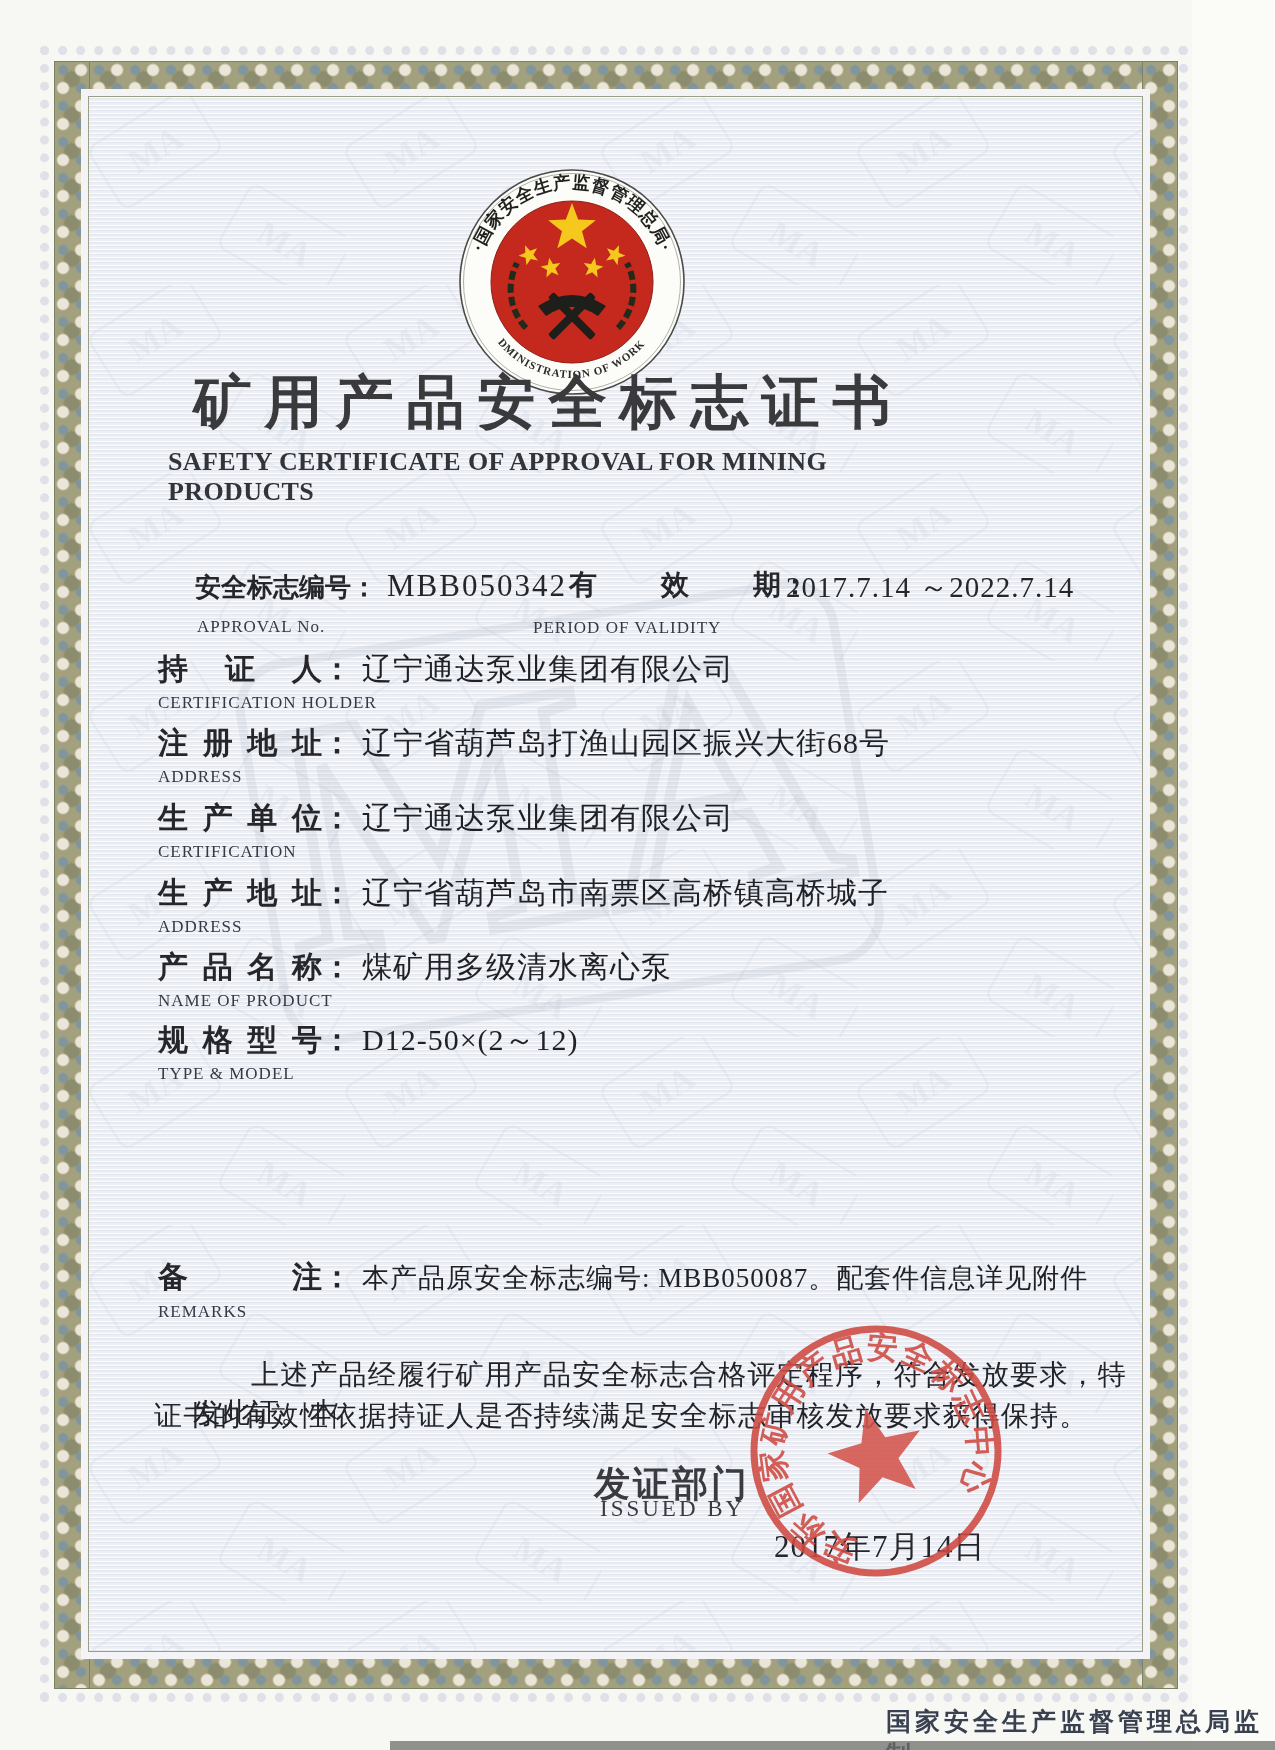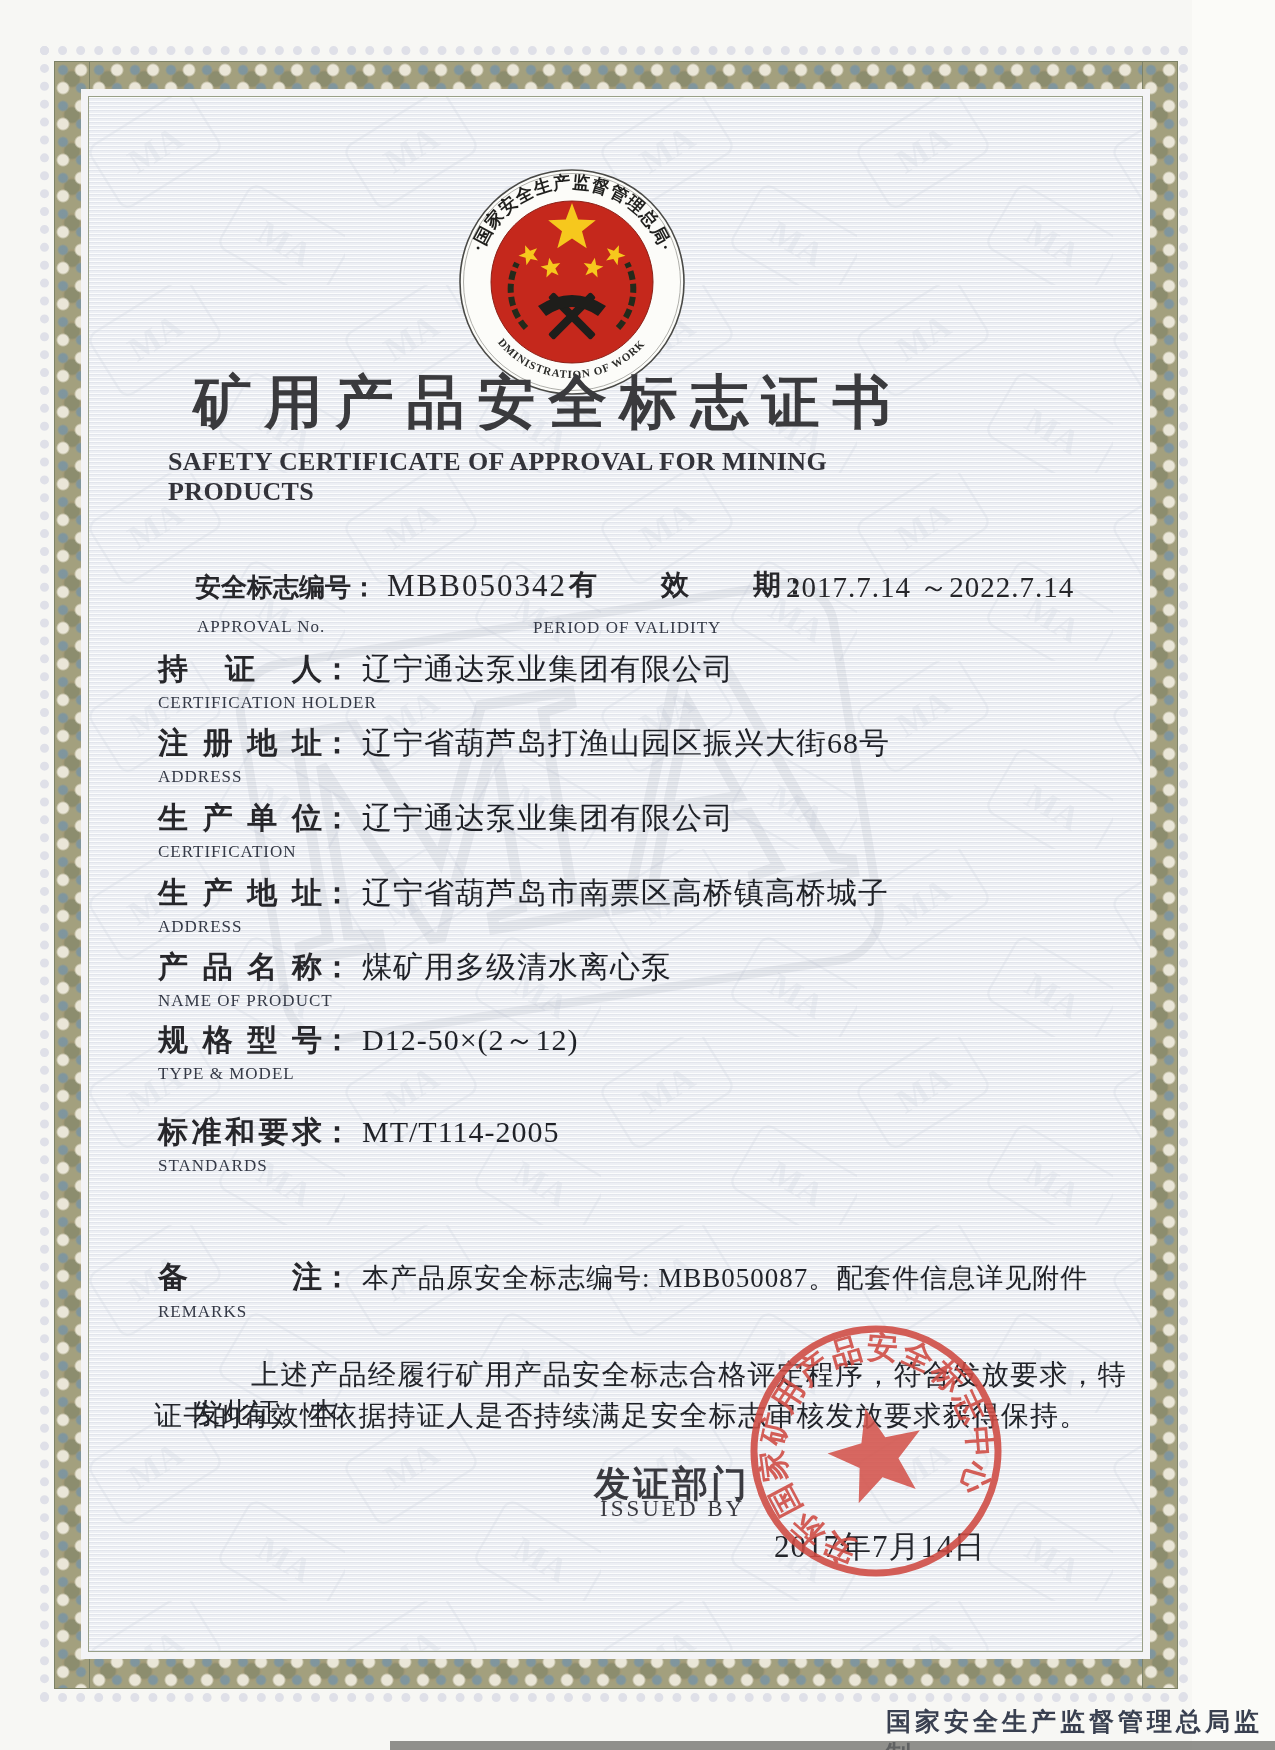--- a/index.html
+++ b/index.html
@@ -157,24 +157,20 @@
     <div class="en">ADDRESS</div>
   </div>
   <div class="field" style="top:950px;">
     <span class="zl cjk lab30">产品名称</span><span class="colon">：</span><span class="val cjk">煤矿用多级清水离心泵</span>
     <div class="en">NAME OF PRODUCT</div>
   </div>
   <div class="field" style="top:1023px;">
     <span class="zl cjk lab30">规格型号</span><span class="colon">：</span><span class="val">D12-50×(2～12)</span>
     <div class="en">TYPE &amp; MODEL</div>
   </div>
-  <div class="field" style="top:1115px;">
-    <span class="zl cjk lab30">标准和要求</span><span class="colon">：</span><span class="val">MT/T114-2005</span>
-    <div class="en">STANDARDS</div>
-  </div>
   <div class="field" style="top:1260px;">
     <span class="zl cjk lab30">备注</span><span class="colon">：</span><span class="val cjk" style="font-size:27px;">本产品原安全标志编号: MBB050087。配套件信息详见附件</span>
     <div class="en">REMARKS</div>
   </div>
 
   <div class="stmt cjk" style="top:1356px;text-indent:58px;margin-left:39px;">上述产品经履行矿用产品安全标志合格评定程序，符合发放要求，特发此证。本</div>
   <div class="stmt cjk" style="top:1397px;">证书的有效性依据持证人是否持续满足安全标志审核发放要求获得保持。</div>
 
   <div class="abs issued-zh cjk">发证部门</div>
   <div class="abs issued-en">ISSUED BY</div>

